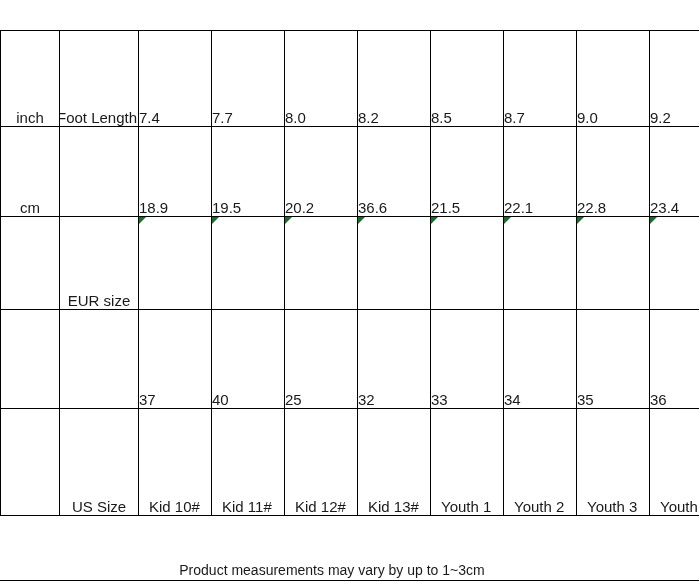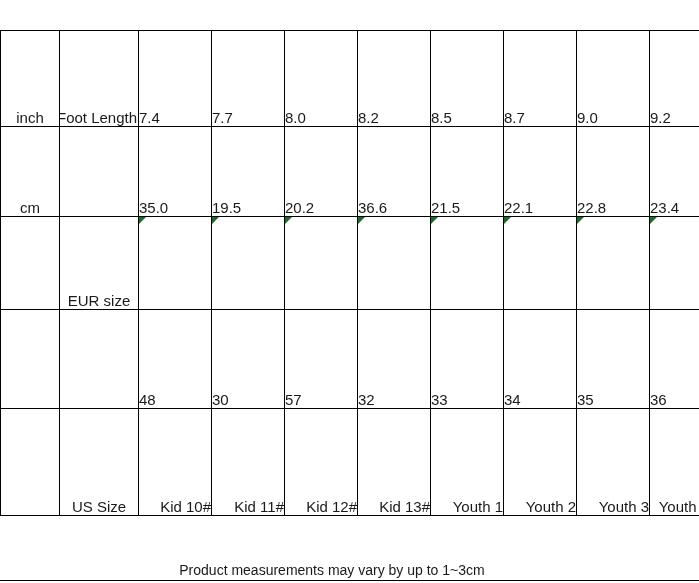--- a/index.html
+++ b/index.html
@@ -75,22 +75,22 @@
 
   td.data-cell {
     width: 72px;
     padding-bottom: 4px;
   }
   td.data-cell.last {
     width: 59px;
   }
 
   td.data-cell.us {
-    text-align: right;
-    padding-left: 0;
+    text-align: left;
+    padding-left: 10px;
   }
 
   
   td.flagged::before {
     content: "";
     position: absolute;
     left: 0;
     top: 0;
     width: 0;
     height: 0;
@@ -141,21 +141,21 @@
         <td class="data-cell">8.2</td>
         <td class="data-cell">8.5</td>
         <td class="data-cell">8.7</td>
         <td class="data-cell">9.0</td>
         <td class="data-cell last">9.2</td>
       </tr>
 
       <tr class="r2">
         <td class="unit-cell">cm</td>
         <td class="metric-cell"></td>
-        <td class="data-cell">35.0</td>
+        <td class="data-cell">18.9</td>
         <td class="data-cell">19.5</td>
         <td class="data-cell">20.2</td>
         <td class="data-cell">36.6</td>
         <td class="data-cell">21.5</td>
         <td class="data-cell">22.1</td>
         <td class="data-cell">22.8</td>
         <td class="data-cell last">23.4</td>
       </tr>
 
       <tr class="r3">
@@ -169,23 +169,23 @@
         <td class="data-cell flagged"></td>
         <td class="data-cell flagged"></td>
         <td class="data-cell flagged"></td>
         <td class="data-cell flagged"></td>
         <td class="data-cell last flagged"></td>
       </tr>
 
       <tr class="r4">
         <td class="shade"></td>
         <td class="metric-cell"></td>
-        <td class="data-cell">48</td>
-        <td class="data-cell">30</td>
-        <td class="data-cell">57</td>
+        <td class="data-cell">37</td>
+        <td class="data-cell">40</td>
+        <td class="data-cell">25</td>
         <td class="data-cell">32</td>
         <td class="data-cell">33</td>
         <td class="data-cell">34</td>
         <td class="data-cell">35</td>
         <td class="data-cell last">36</td>
       </tr>
 
       <tr class="r5">
         <td class="shade"></td>
         <td class="metric-cell">

